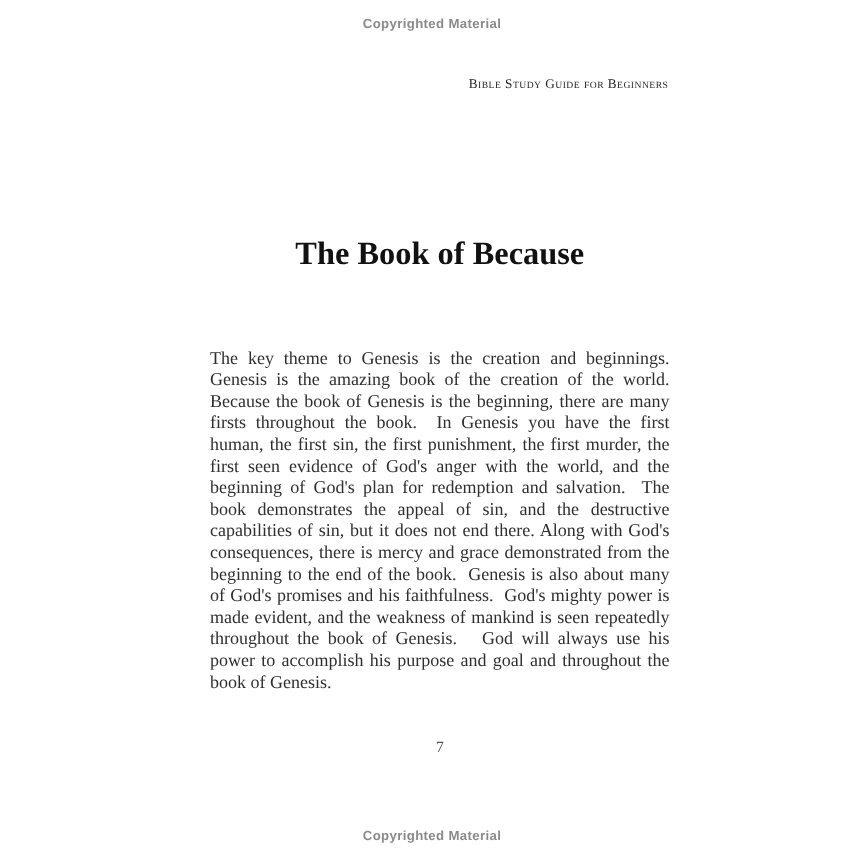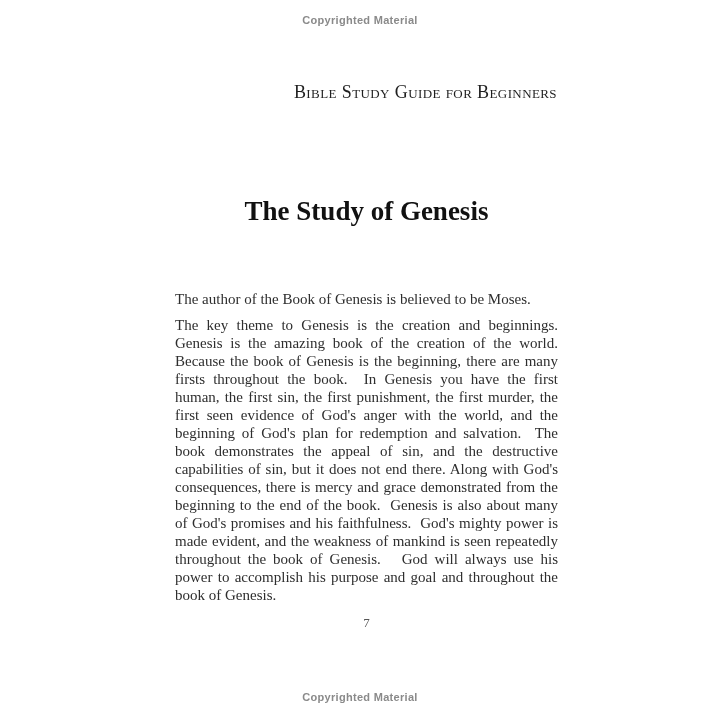--- a/index.html
+++ b/index.html
@@ -19,25 +19,25 @@
     font-family: "Liberation Sans", sans-serif;
     font-size: 11px;
     font-weight: bold;
     color: #8a8a8a;
     letter-spacing: 0.3px;
   }
   .watermark.top { top: 14px; }
   .watermark.bottom { top: 691px; }
   .running-header {
     position: absolute;
-    top: 82px;
+    top: 64px;
     right: 163px;
     font-family: "Liberation Serif", serif;
     font-variant: small-caps;
-    font-size: 18px;
+    font-size: 11px;
     letter-spacing: 0.4px;
     color: #1f1f1f;
   }
   .chapter-title {
     position: absolute;
     top: 196px;
     left: 175px;
     width: 383px;
     margin: 0;
     text-align: center;
@@ -74,24 +74,23 @@
 </style>
 </head>
 <body>
 
 <div class="page">
 
   <div class="watermark top">Copyrighted Material</div>
 
   <div class="running-header">Bible Study Guide for Beginners</div>
 
-  <h1 class="chapter-title">The Study of Genesis</h1>
+  <h1 class="chapter-title">The Book of Because</h1>
 
   <div class="body-text">
-    <p class="para">The author of the Book of Genesis is believed to be Moses.</p>
     <p class="para justified">The key theme to Genesis is the creation and beginnings.  Genesis is the amazing book of the creation of the world.  Because the book of Genesis is the beginning, there are many firsts throughout the book.  In Genesis you have the first human, the first sin, the first punishment, the first murder, the first seen evidence of God's anger with the world, and the beginning of God's plan for redemption and salvation.  The book demonstrates the appeal of sin, and the destructive capabilities of sin, but it does not end there. Along with God's consequences, there is mercy and grace demonstrated from the beginning to the end of the book.  Genesis is also about many of God's promises and his faithfulness.  God's mighty power is made evident, and the weakness of mankind is seen repeatedly throughout the book of Genesis.   God will always use his power to accomplish his purpose and goal and throughout the book of Genesis.</p>
   </div>
 
   <div class="page-number">7</div>
 
   <div class="watermark bottom">Copyrighted Material</div>
 
 </div>
 
 </body></html>

